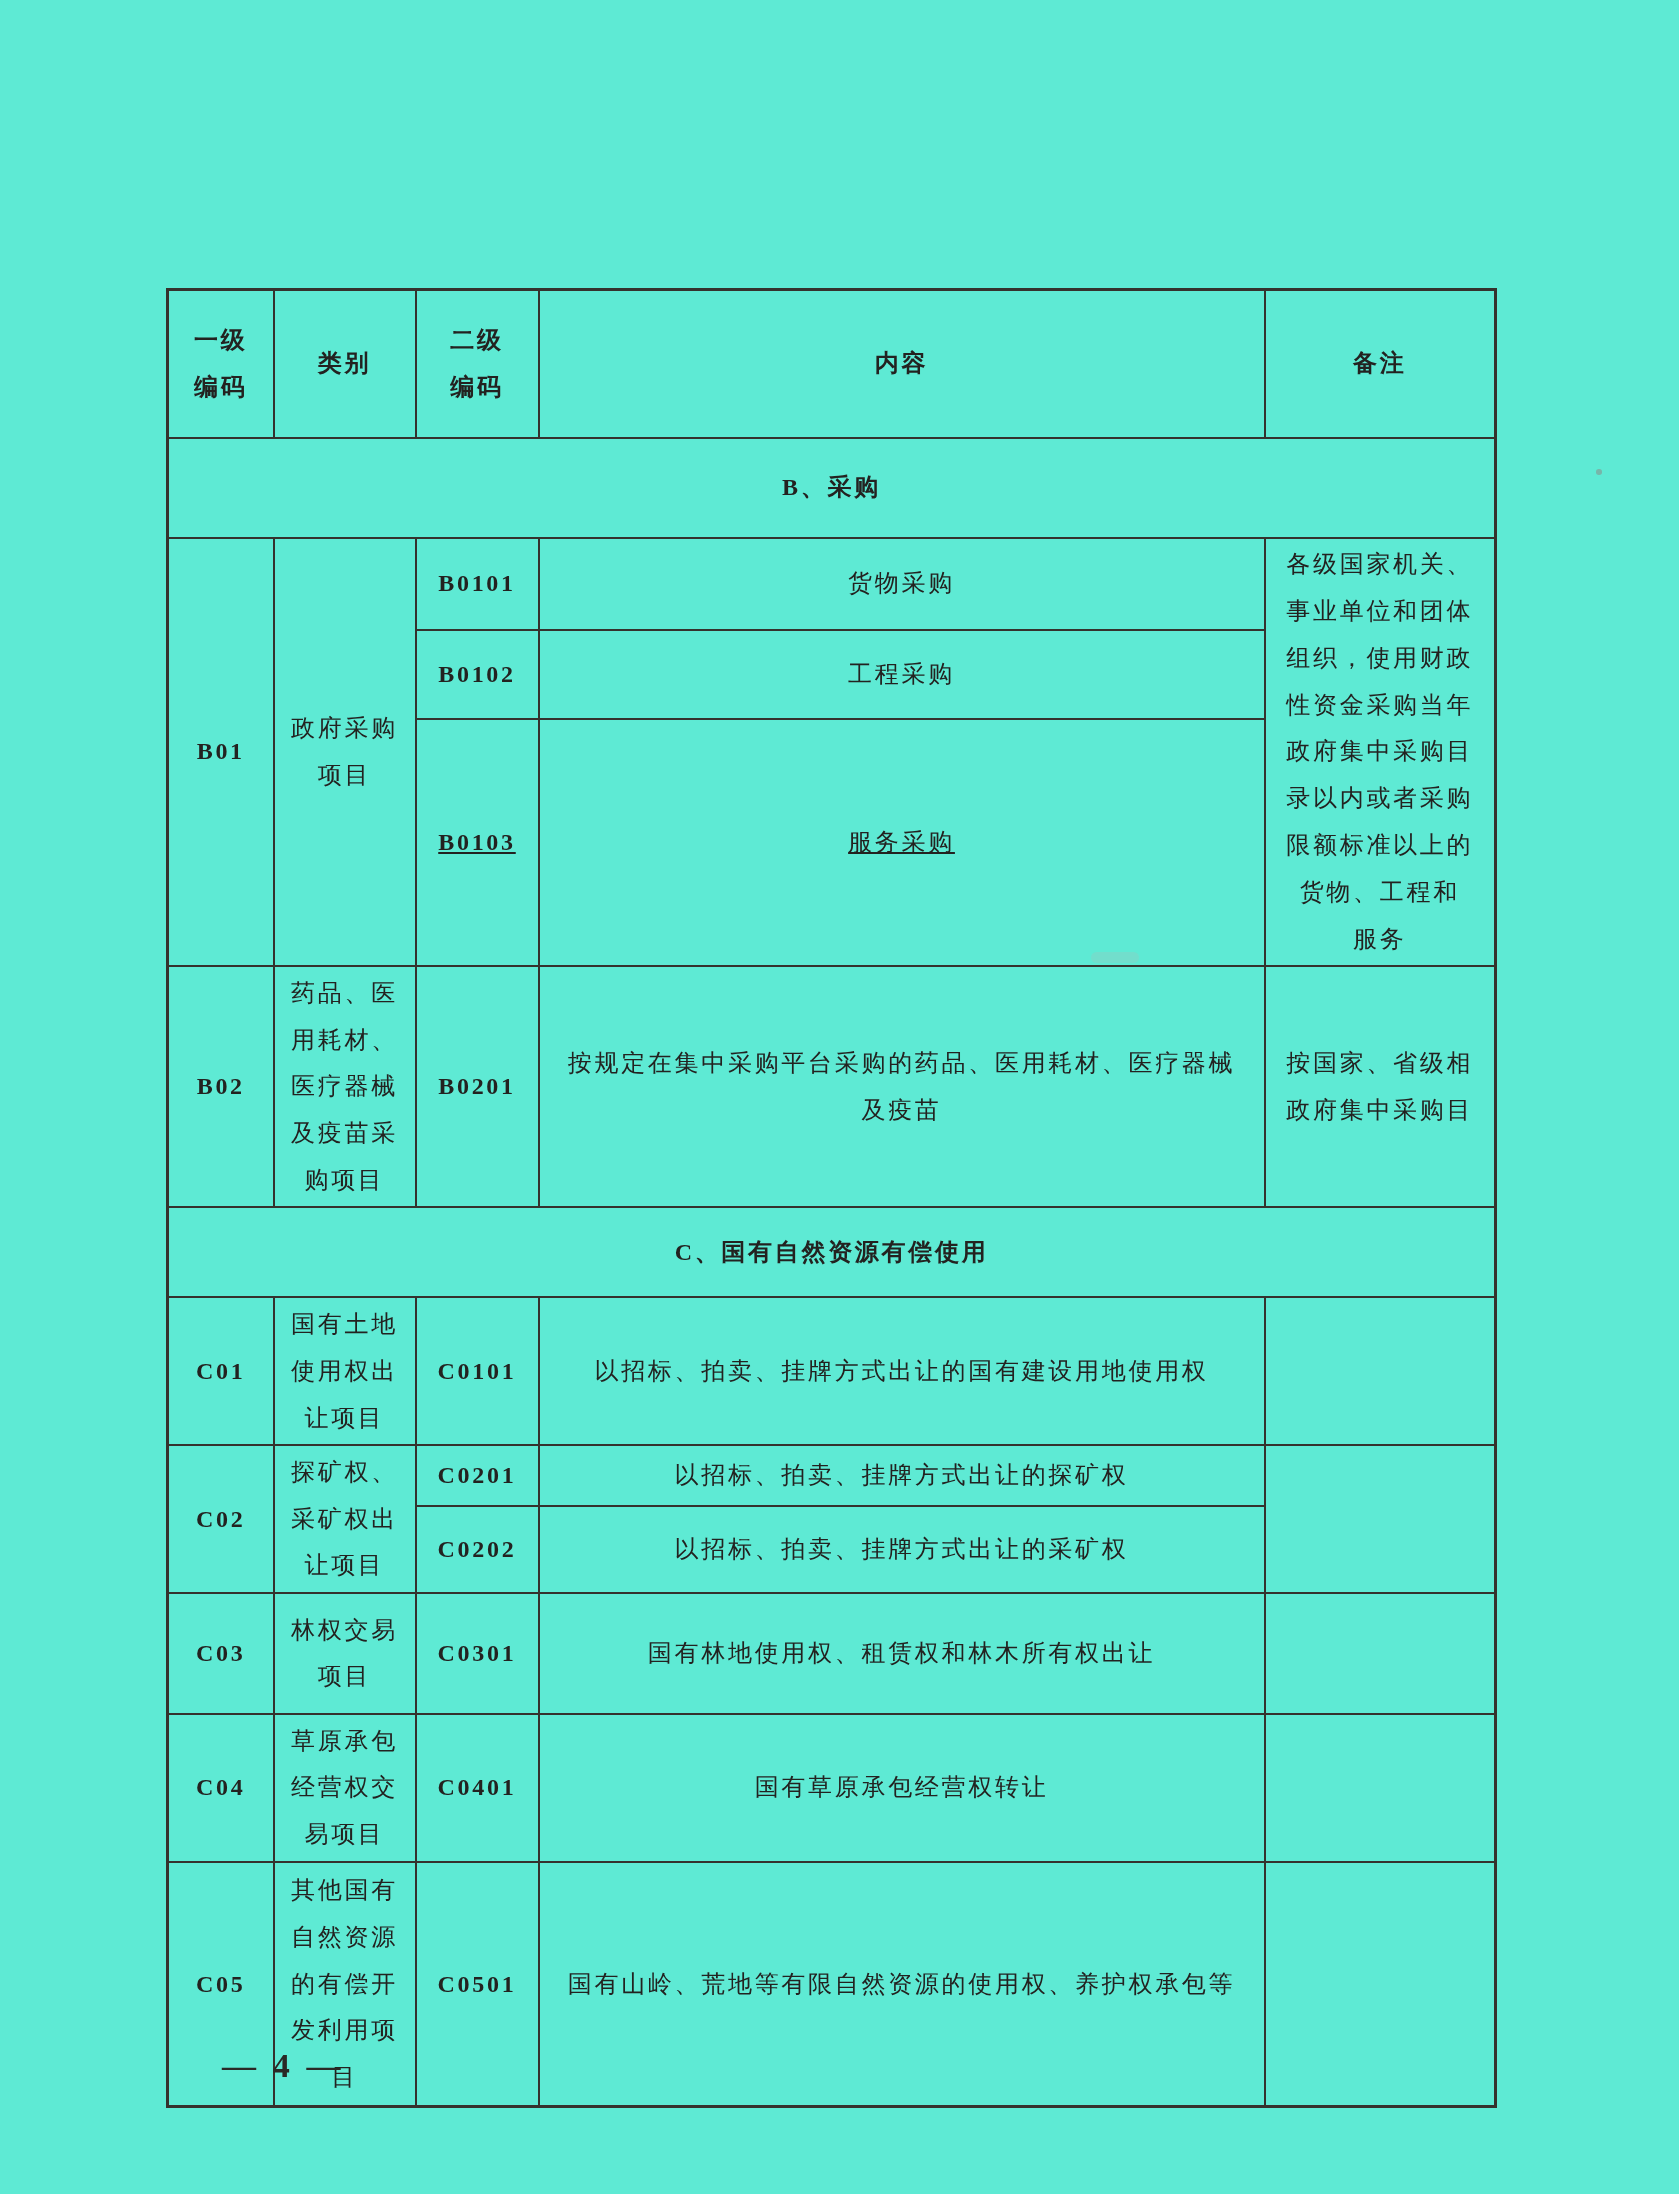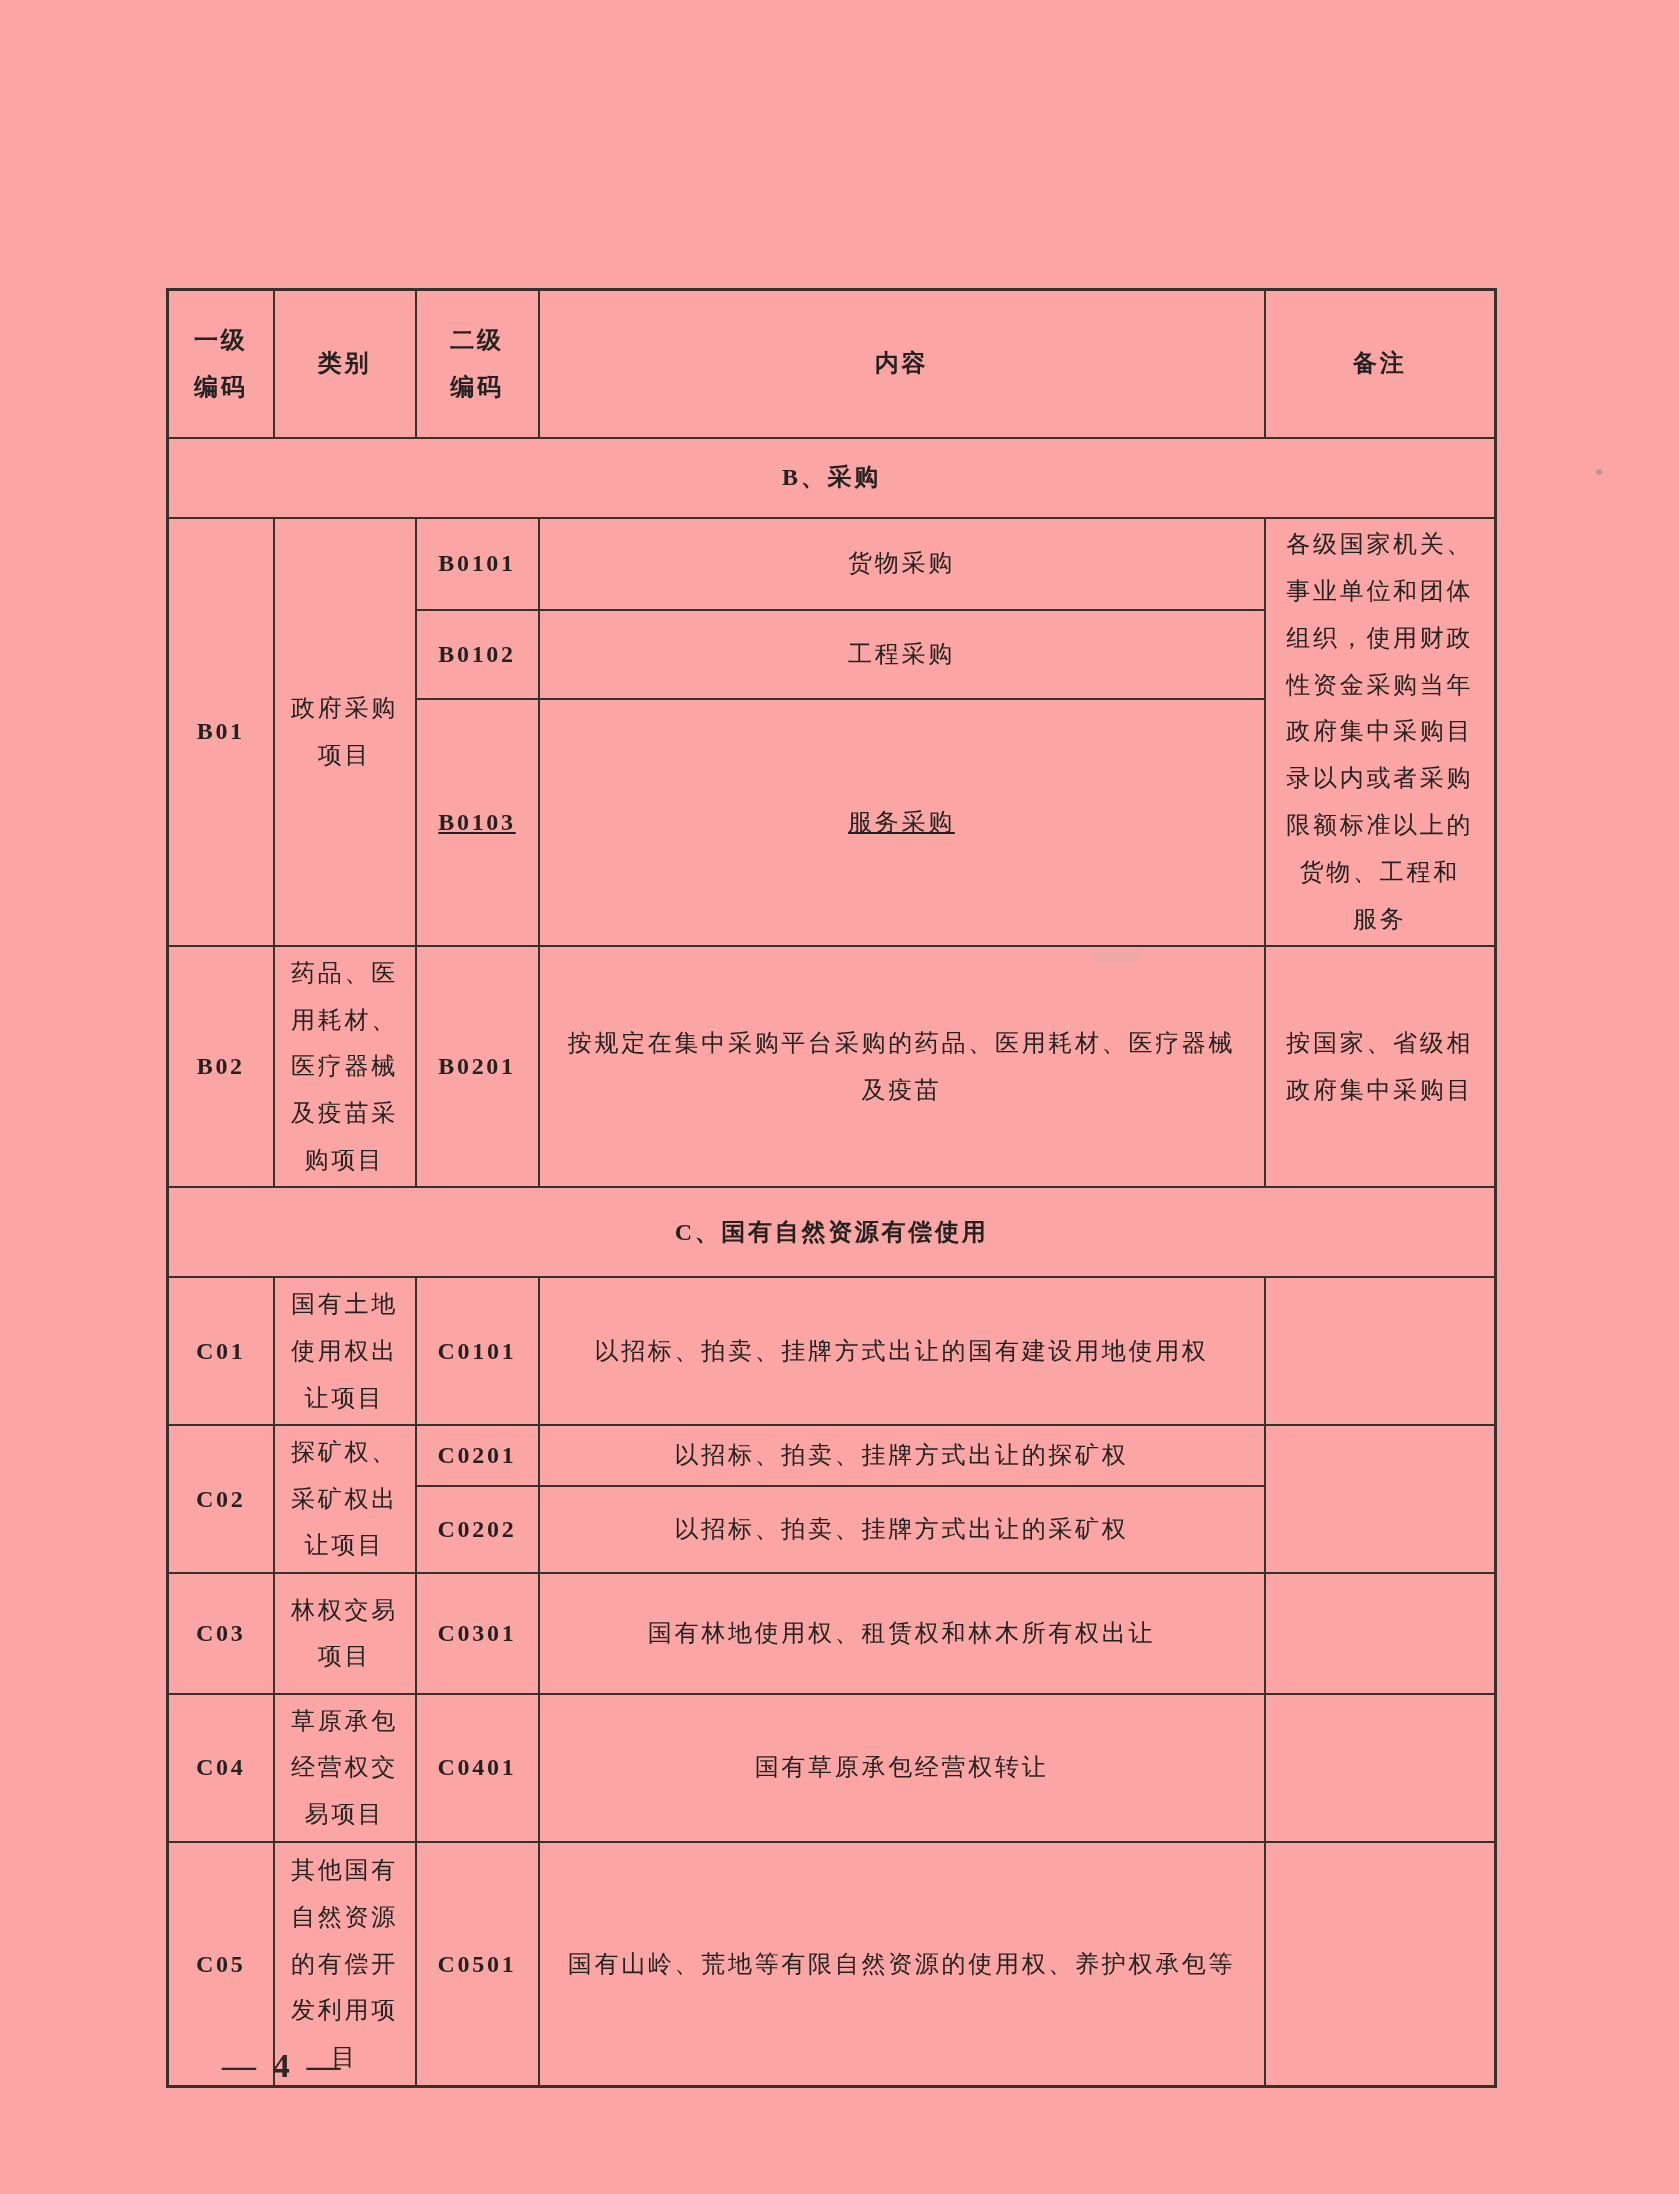--- a/index.html
+++ b/index.html
@@ -4,21 +4,21 @@
 <style>
   html, body {
     margin: 0;
     padding: 0;
     background: #e8e8e6;
   }
   .sheet {
     position: relative;
     width: 1679px;
     height: 2194px;
-    background: #fca5a5;
+    background: #5eead4;
     font-family: "Liberation Serif", "DejaVu Serif", serif;
     color: #232220;
     overflow: hidden;
   }
   table.doc-table {
     position: absolute;
     left: 166px;
     top: 288px;
     width: 1328px;
     border-collapse: collapse;
@@ -31,21 +31,21 @@
     text-align: center;
     font-size: 24px;
     letter-spacing: 2.7px;
     line-height: 1.95;
     white-space: pre-line;
     padding: 2.7px 6.8px;
     overflow: hidden;
   }
   
   .tr-header   { height: 148px; }
-  .tr-section-b{ height: 80px; }
+  .tr-section-b{ height: 100px; }
   .tr-b0101    { height: 89px; }
   .tr-b0102    { height: 86px; }
   .tr-b0103    { height: 238px; text-decoration: underline; }
   .tr-b02      { height: 240px; }
   .tr-section-c{ height: 90px; }
   .tr-c01      { height: 147px; }
   .tr-c0201    { height: 59px;  }
   .tr-c0202    { height: 84px; }
   .tr-c03      { height: 121px; }
   .tr-c04      { height: 136px; }

